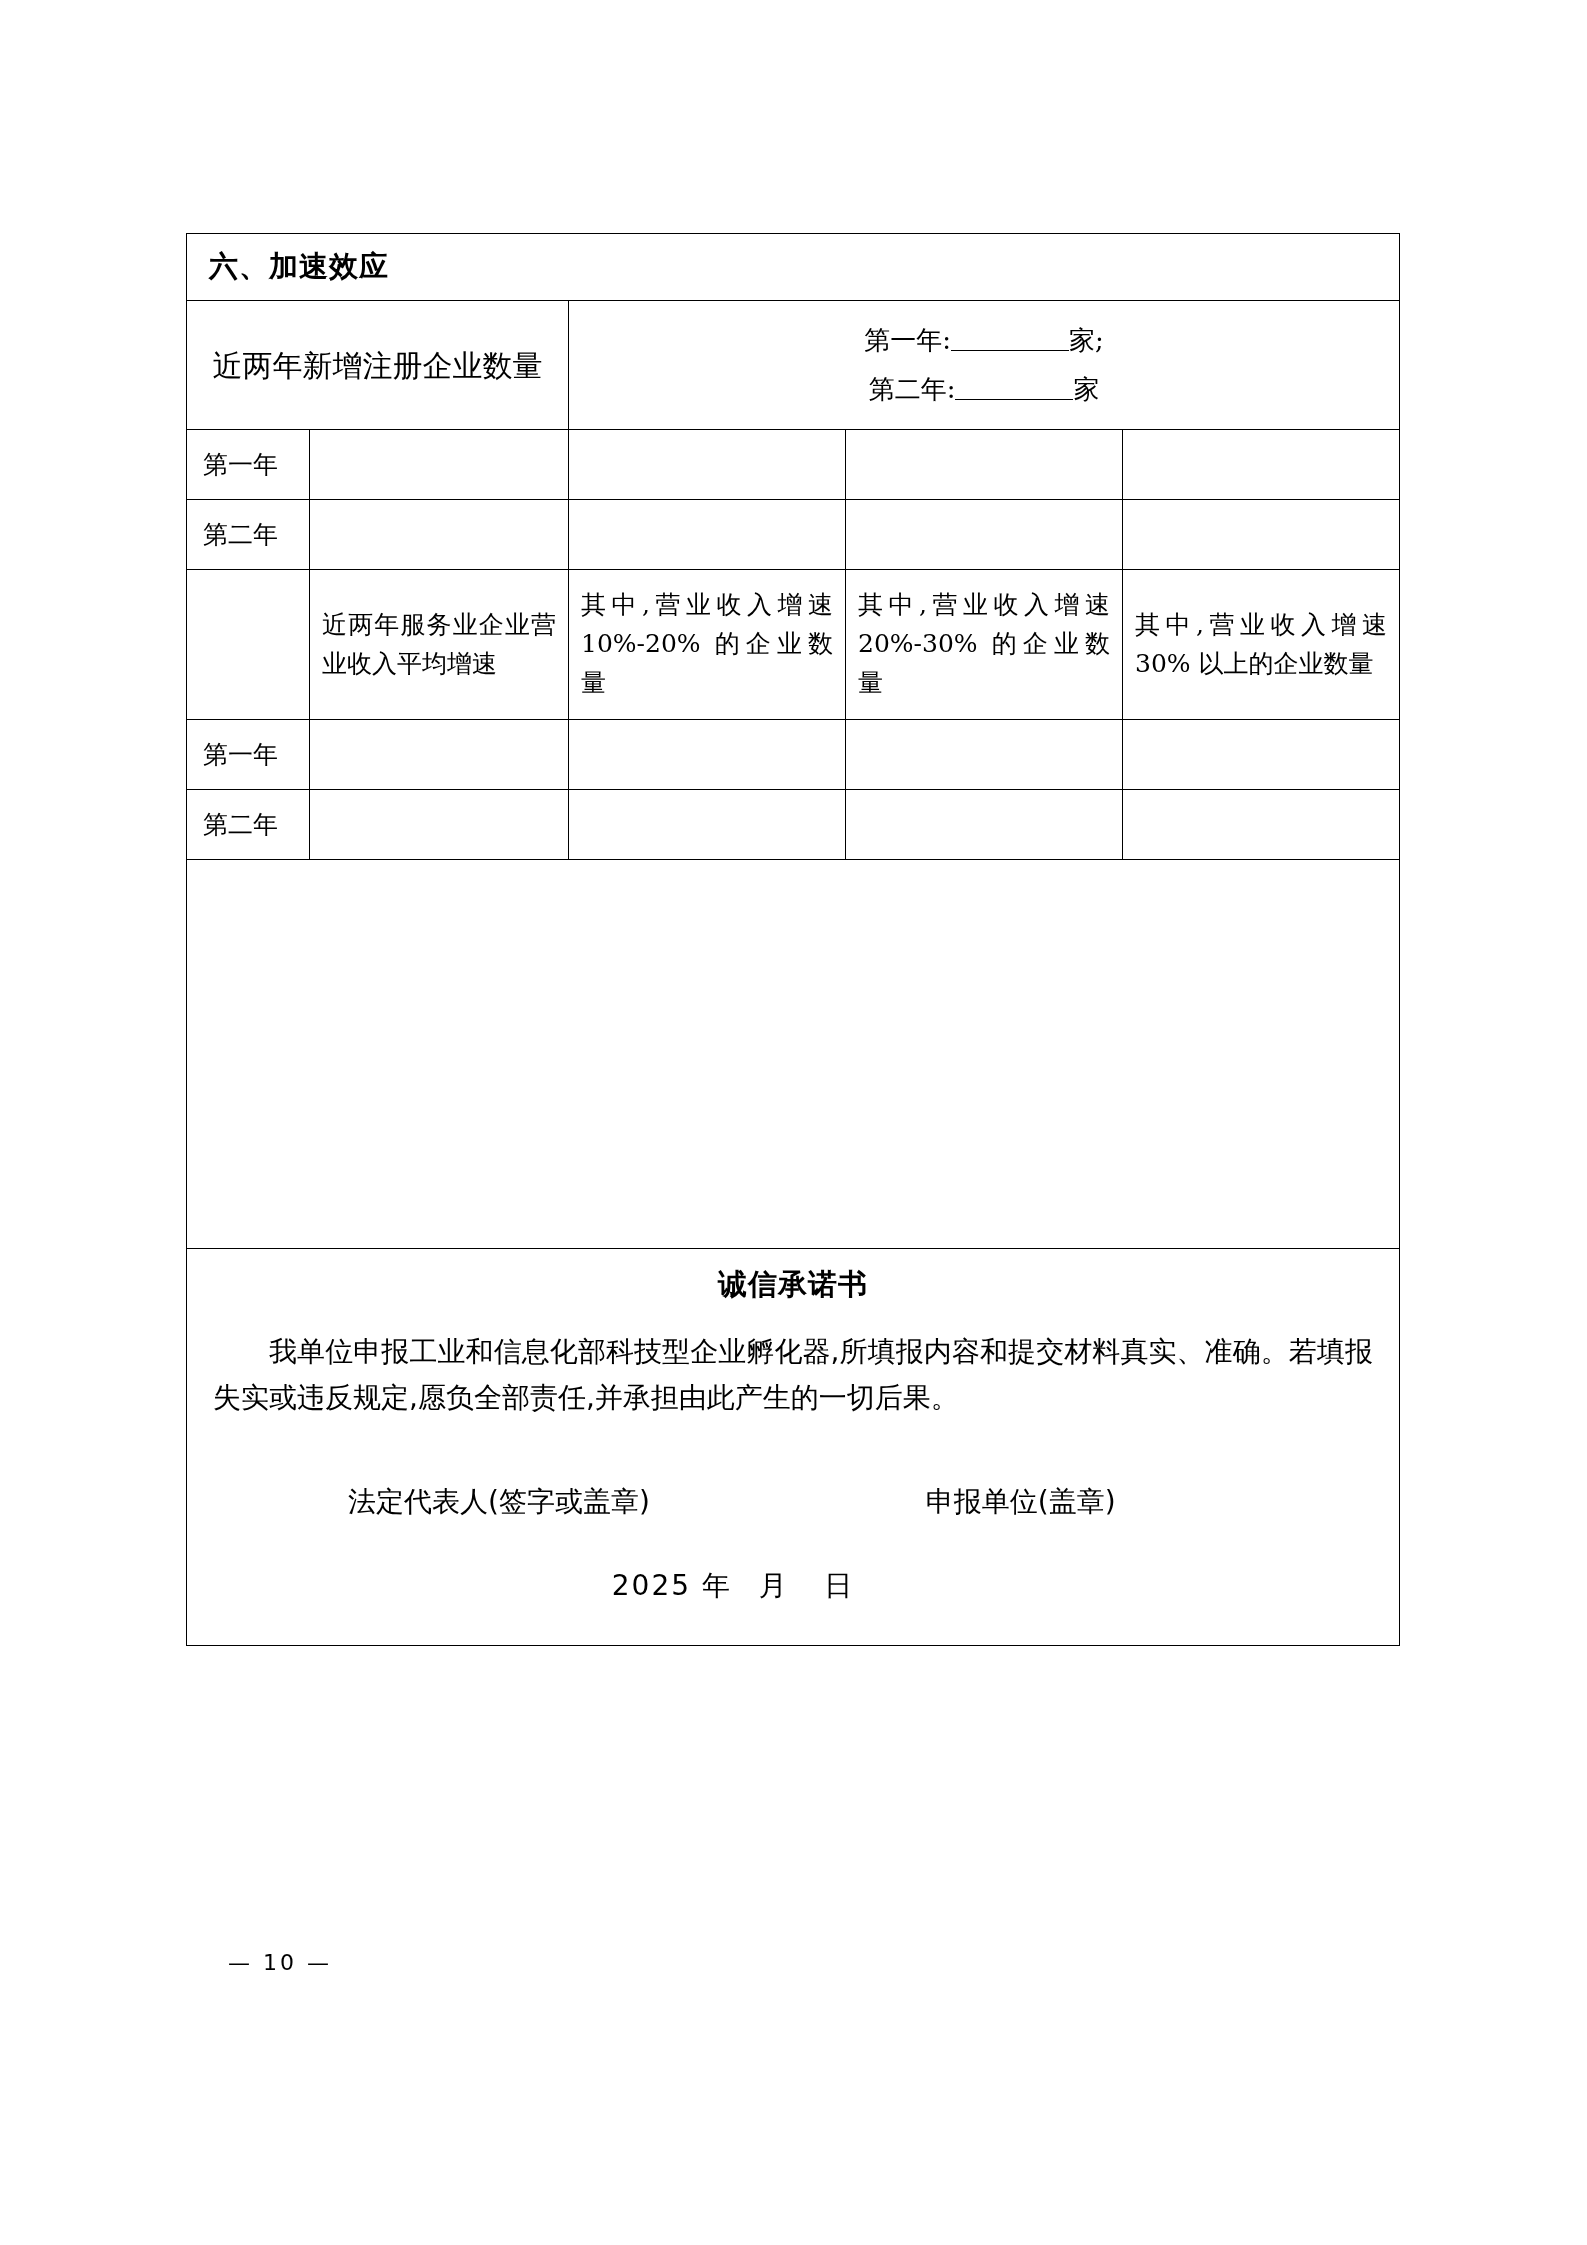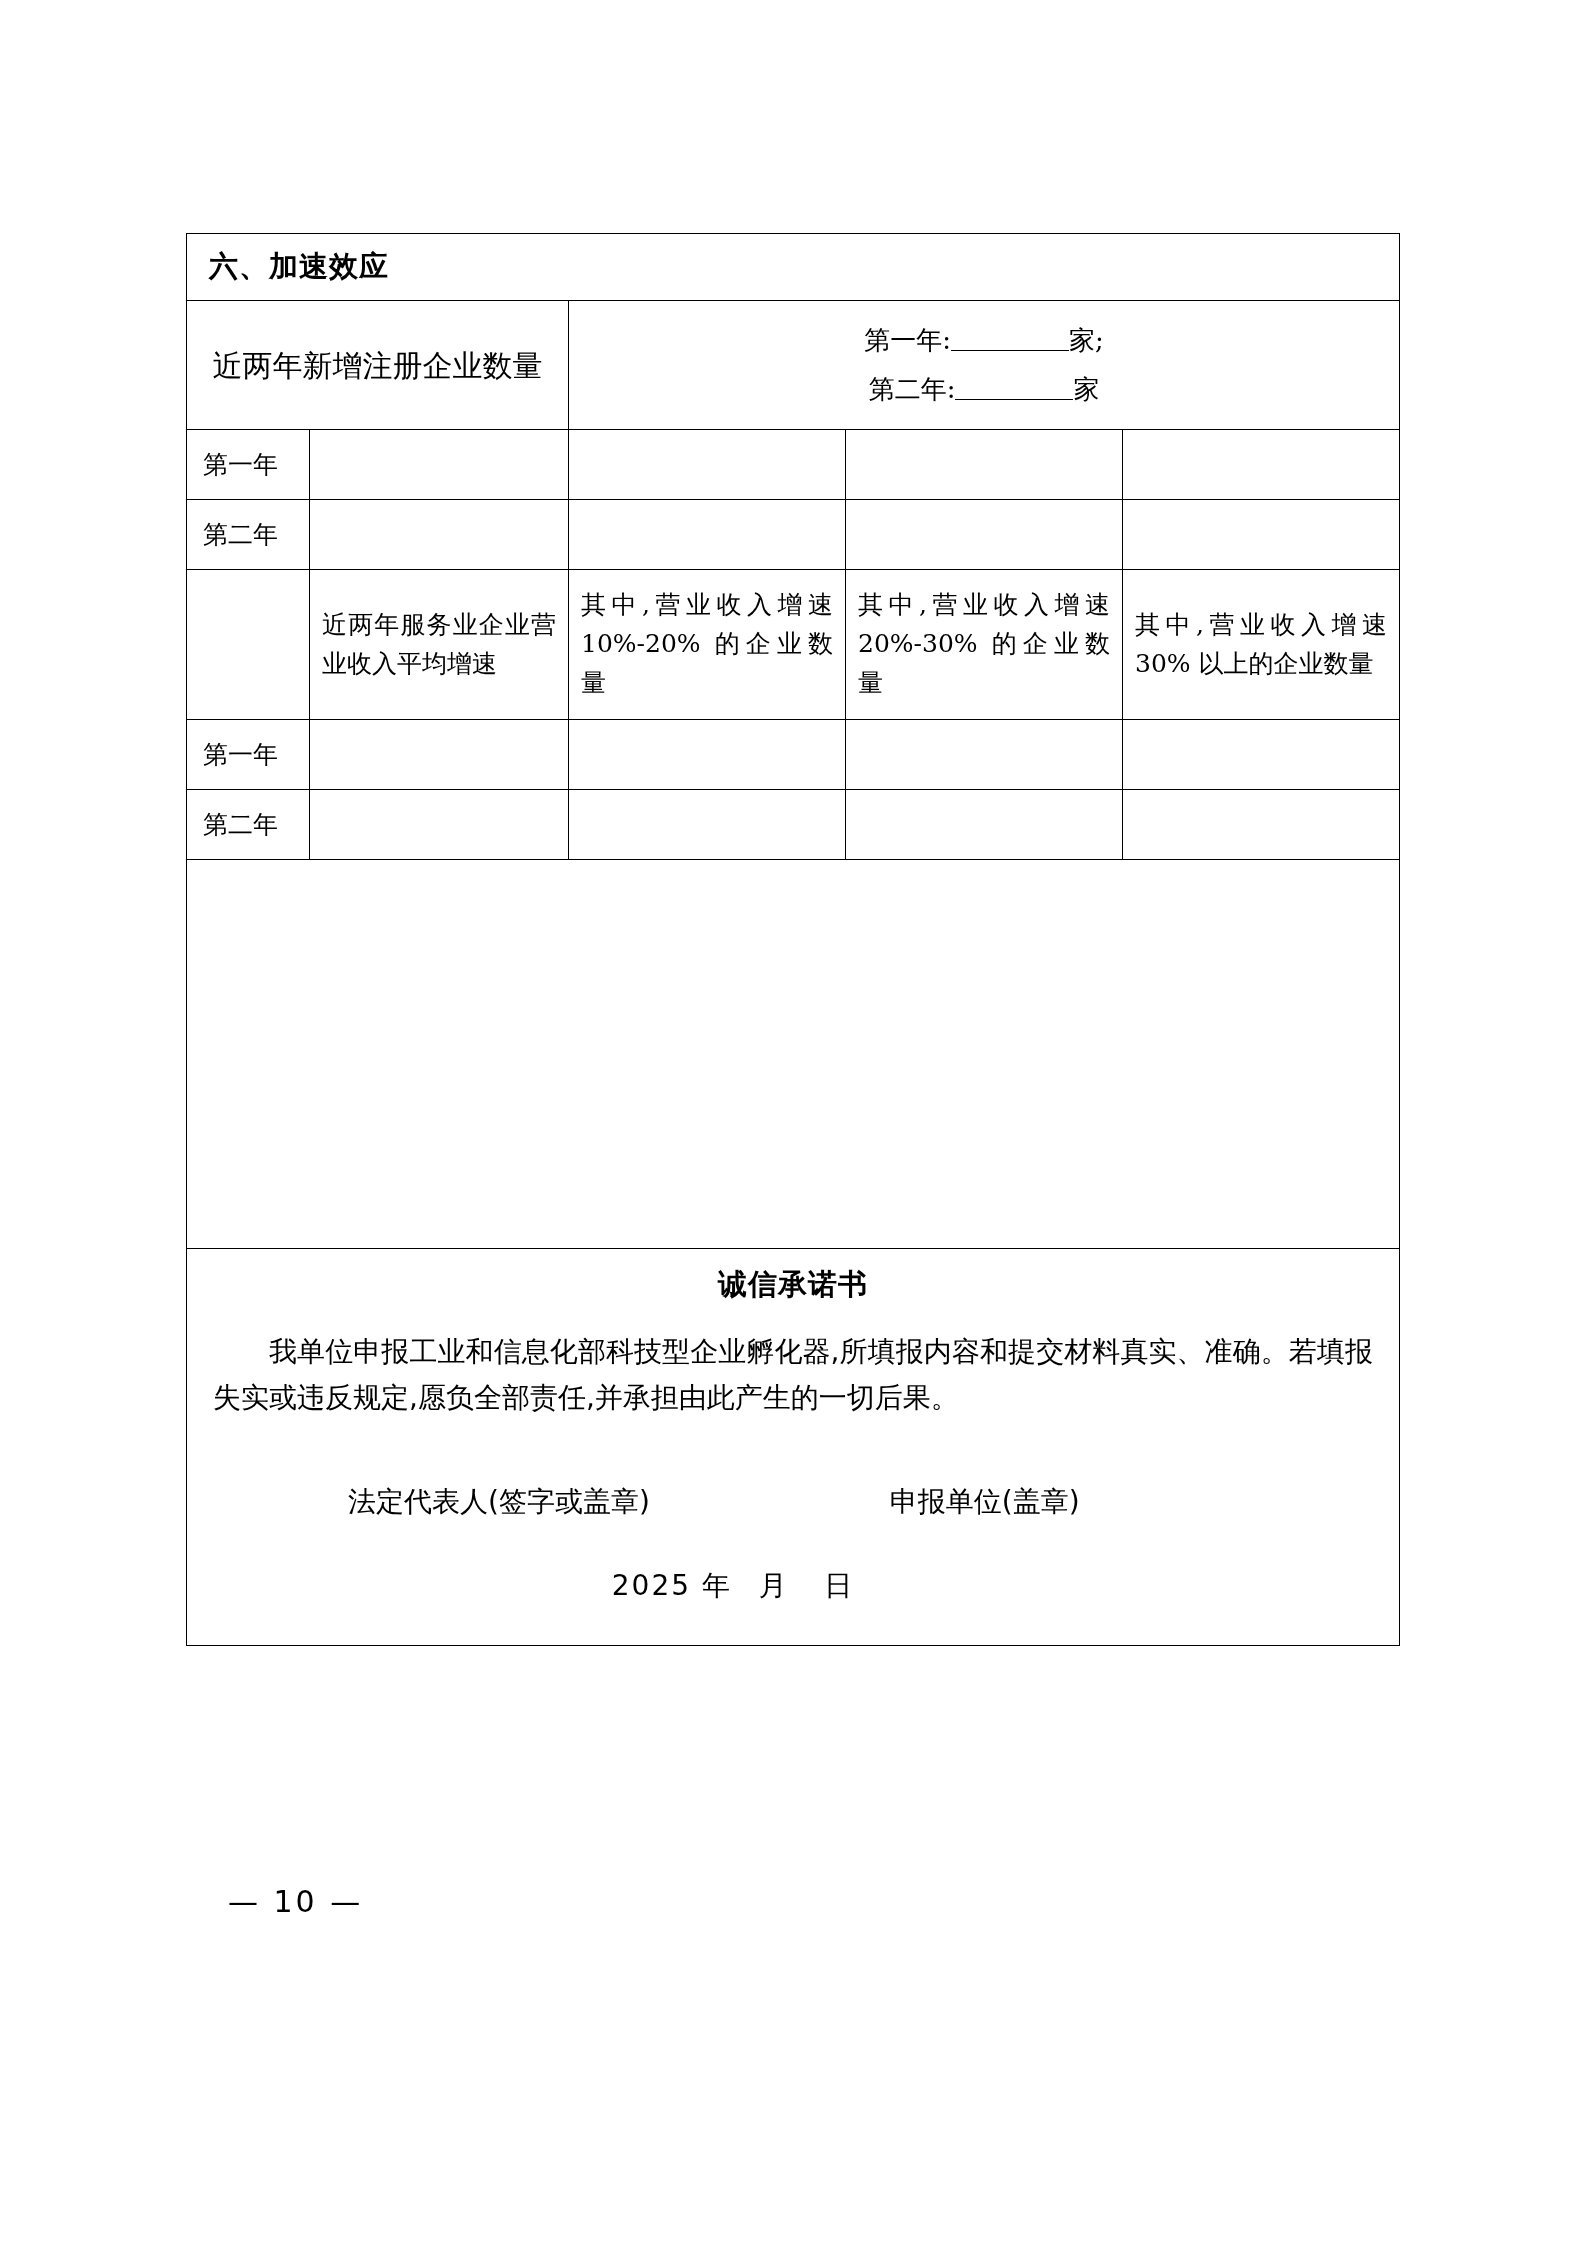--- a/index.html
+++ b/index.html
@@ -109,41 +109,42 @@
     text-indent: 2em;
     text-align: justify;
     font-family: "DejaVu Sans", "Liberation Sans", sans-serif;
   }
   .sign-row {
     margin-top: 62px;
     font-size: 28px;
     font-family: "DejaVu Sans", "Liberation Sans", sans-serif;
     display: flex;
     justify-content: flex-start;
+    gap: 36px;
   }
   .sign-left {
     margin-left: 135px;
   }
   .sign-right {
     margin-left: 240px;
   }
   .date-row {
     margin-top: 46px;
     margin-bottom: 10px;
     text-align: center;
     font-size: 28px;
     font-family: "DejaVu Sans", "Liberation Sans", sans-serif;
     padding-right: 120px;
   }
   .date-row span { letter-spacing: 2px; }
   .page-number {
     position: absolute;
     left: 228px;
-    top: 1884px;
-    font-size: 30px;
+    top: 1950px;
+    font-size: 22px;
     font-family: "DejaVu Sans", "Liberation Sans", sans-serif;
     letter-spacing: 3px;
   }
 </style>
 </head>
 <body>
 
 <div class="page">
 
   <div class="sheet">

